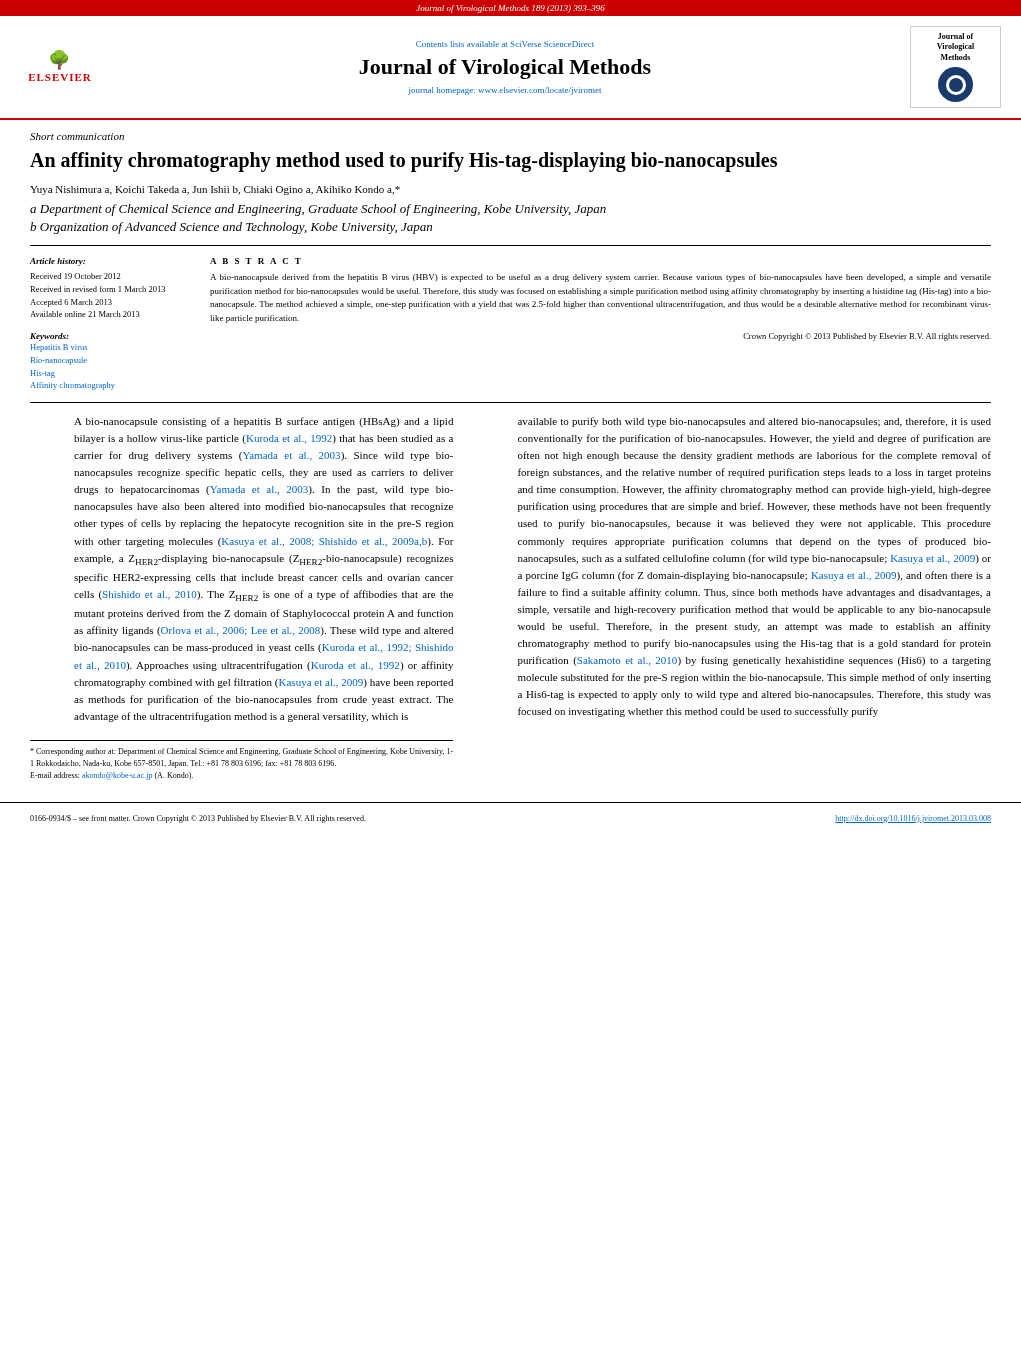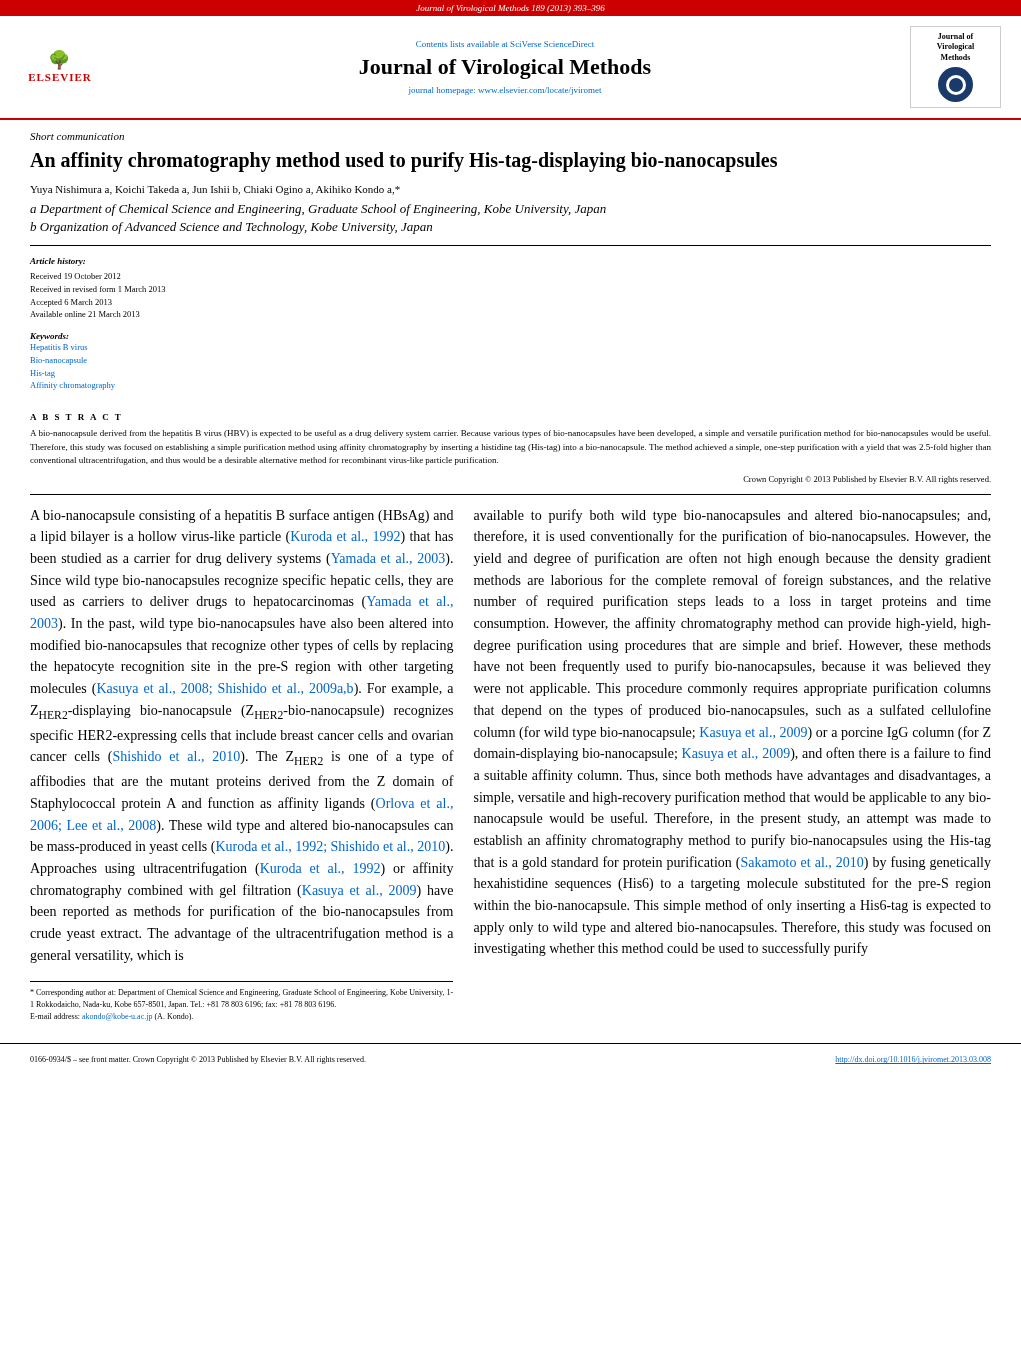--- a/index.html
+++ b/index.html
@@ -134,21 +134,20 @@
     .divider-line {
       border: none;
       border-top: 1px solid #000;
       margin: 10px 0;
     }
 
     .two-col-header {
       display: flex;
       gap: 20px;
       margin-bottom: 10px;
-      flex-direction: column;
     }
 
     .article-history-col {
       width: 160px;
       flex-shrink: 0;
     }
 
     .abstract-col {
       flex: 1;
     }
@@ -212,23 +211,24 @@
 
     .body-col-left {
       width: 45%;
     }
 
     .body-col-right {
       width: 55%;
     }
 
     .body-text {
-      font-size: 14px;
+      font-size: 11px;
       line-height: 1.55;
       text-align: justify;
+      margin-left: 44px;
     }
 
     .body-text p {
       margin-bottom: 8px;
     }
 
     .link-text {
       color: #0066cc;
     }
 

